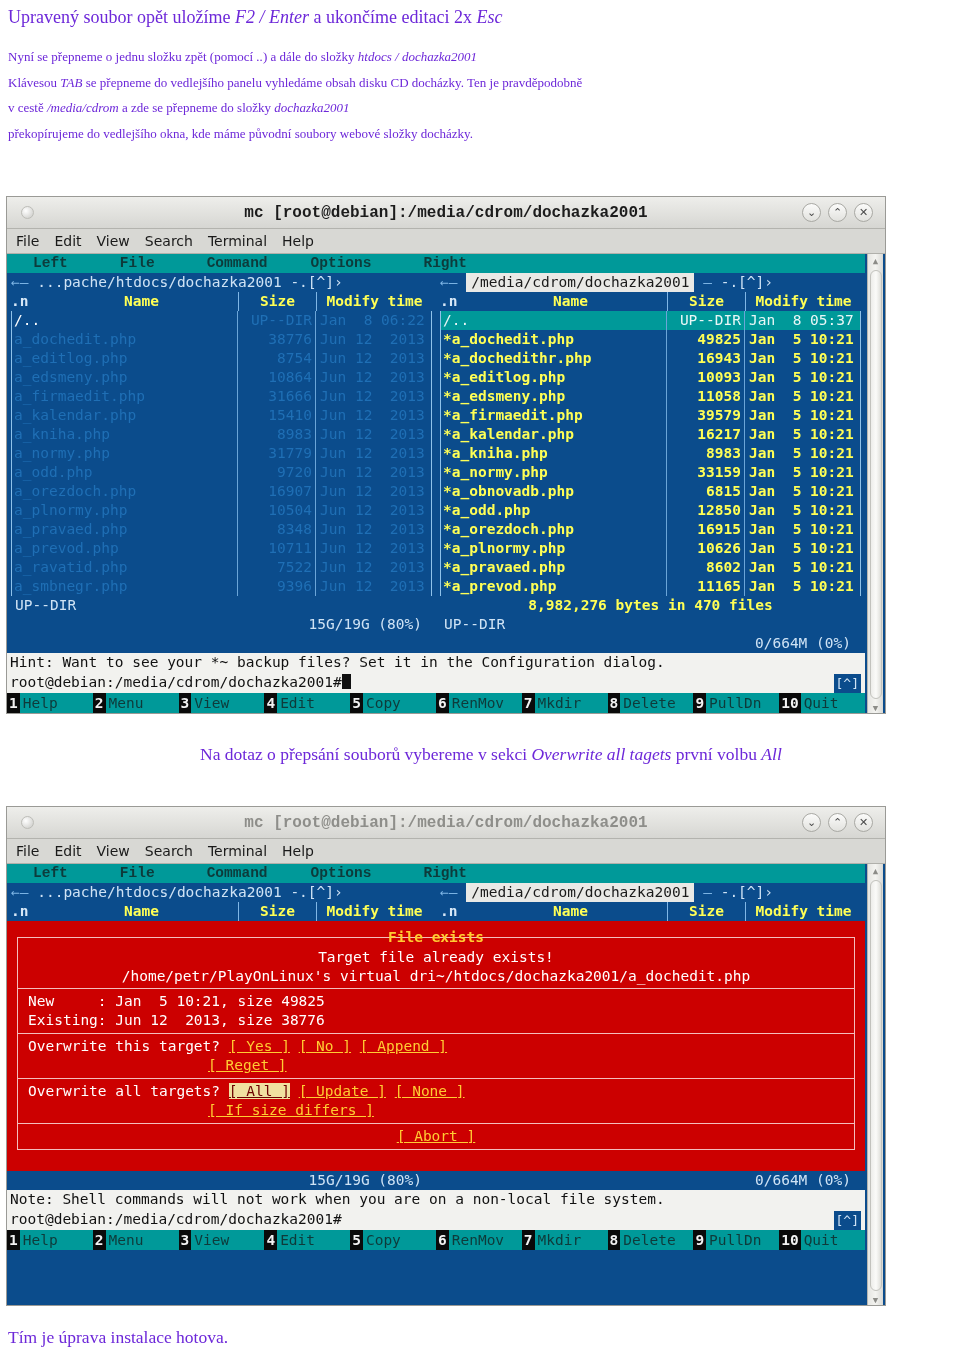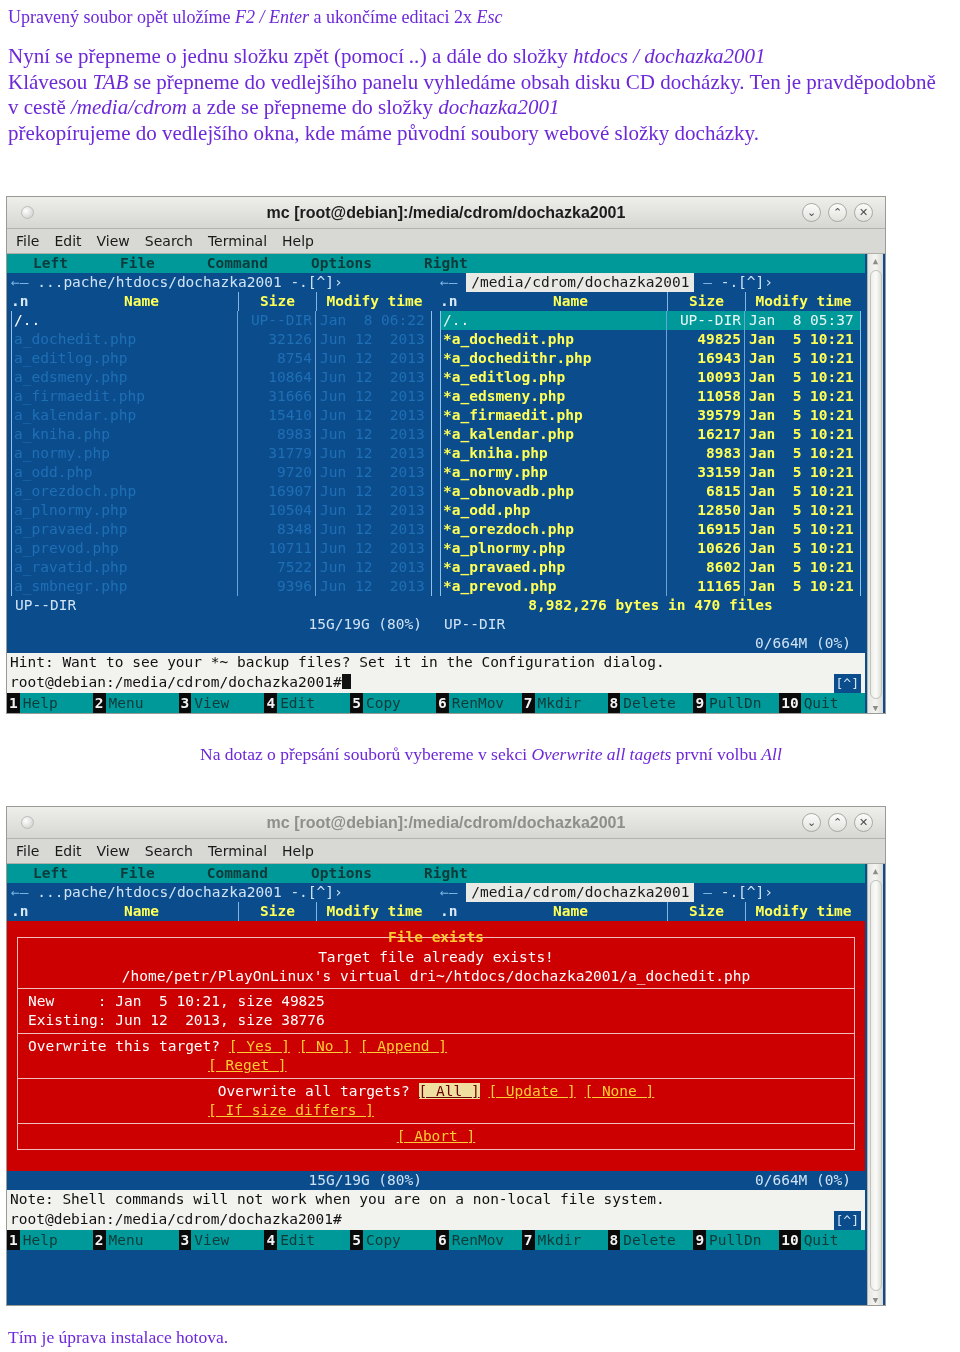--- a/index.html
+++ b/index.html
@@ -15,21 +15,21 @@
 
   
   .prose { font-family: "Liberation Serif", serif; color:#6d28d9; }
   .p-line { font-size: 17.5px; line-height: 25px; white-space: pre-wrap; }
   .it { font-style: italic; }
 
   #intro { position:absolute; left:8px; top:4px; width:944px; }
   #intro .p-line { font-size:18px; line-height:26px; }
 
   #para2 { position:absolute; left:8px; top:44px; width:944px; }
-  #para2 .p-line { font-size:21px; line-height:25.5px; }
+  #para2 .p-line { font-size:13px; line-height:25.5px; }
 
   #mid-note { position:absolute; left:200px; top:742px; width:740px; }
   #mid-note .p-line { font-size:17.5px; line-height:25px; }
 
   #end-note { position:absolute; left:8px; top:1325px; width:600px; }
   #end-note .p-line { font-size:17.5px; line-height:25px; }
 
   
   .termwin {
     position:absolute;
@@ -46,21 +46,21 @@
     position:relative;
   }
   .win-appdot {
     width:13px;height:13px;border-radius:50%;
     background: radial-gradient(circle at 35% 35%, #ffffff, #c8c8c4);
     border:1px solid #bdbdb8;
     margin-left:14px;
   }
   .win-title {
     position:absolute; left:0; right:0; text-align:center;
-    font-family:Liberation Sans, sans-serif;
+    font-family:Liberation Mono, monospace;
     font-size:16px; font-weight:700; color:#1c1c1c;
     letter-spacing:0px;
   }
   .win-btns { margin-left:auto; display:flex; gap:7px; padding-right:12px; z-index:2; }
   .wbtn {
     width:19px;height:19px;border-radius:50%;
     background: linear-gradient(#fbfbfa,#e2e2de);
     border:1px solid #a9a9a4;
     display:flex;align-items:center;justify-content:center;
     font-family:"DejaVu Sans", sans-serif;
@@ -83,20 +83,21 @@
     font-family:"DejaVu Sans Mono","Liberation Mono",monospace;
     font-size:14.5px;
     line-height:19px;
     background:#0b4c8c;
     letter-spacing:0px;
   }
   .mc-menu {
     background:#009999; color:#0d3b3b;
     height:19px; display:flex; align-items:center;
     font-weight:700;
+    font-family:Liberation Mono, monospace;
   }
   .mc-menu span { display:inline-block; }
   .mc-menu .m1{margin-left:26px;} .mc-menu .m2{margin-left:52px;}
   .mc-menu .m3{margin-left:52px;} .mc-menu .m4{margin-left:43px;}
   .mc-menu .m5{margin-left:52px;}
 
   .panels { display:flex; background:#0b4c8c; }
   .panel { position:relative; padding:0 4px; }
   .panel-l { width:50%; }
   .panel-r { width:50%; }
@@ -248,21 +249,21 @@
               <span class="dash">←—&nbsp;</span><span>...pache/htdocs/dochazka2001</span><span class="dash">&nbsp;</span><span>-.[^]›</span>
             </div>
             <div class="colhdr">
               <span class="c-mark">.n</span>
               <span class="c-name">Name</span>
               <span class="c-size">Size</span>
               <span class="c-time">Modify time</span>
             </div>
             <div class="filelist dim">
                 <div class="frow brightrow"><span class="f-name">/..</span><span class="f-size">UP--DIR</span><span class="f-time">Jan  8 06:22</span></div>
-                <div class="frow"><span class="f-name">a_dochedit.php</span><span class="f-size">32126</span><span class="f-time">Jun 12  2013</span></div>
+                <div class="frow"><span class="f-name">a_dochedit.php</span><span class="f-size">38776</span><span class="f-time">Jun 12  2013</span></div>
                 <div class="frow"><span class="f-name">a_editlog.php</span><span class="f-size">8754</span><span class="f-time">Jun 12  2013</span></div>
                 <div class="frow"><span class="f-name">a_edsmeny.php</span><span class="f-size">10864</span><span class="f-time">Jun 12  2013</span></div>
                 <div class="frow"><span class="f-name">a_firmaedit.php</span><span class="f-size">31666</span><span class="f-time">Jun 12  2013</span></div>
                 <div class="frow"><span class="f-name">a_kalendar.php</span><span class="f-size">15410</span><span class="f-time">Jun 12  2013</span></div>
                 <div class="frow"><span class="f-name">a_kniha.php</span><span class="f-size">8983</span><span class="f-time">Jun 12  2013</span></div>
                 <div class="frow"><span class="f-name">a_normy.php</span><span class="f-size">31779</span><span class="f-time">Jun 12  2013</span></div>
                 <div class="frow"><span class="f-name">a_odd.php</span><span class="f-size">9720</span><span class="f-time">Jun 12  2013</span></div>
                 <div class="frow"><span class="f-name">a_orezdoch.php</span><span class="f-size">16907</span><span class="f-time">Jun 12  2013</span></div>
                 <div class="frow"><span class="f-name">a_plnormy.php</span><span class="f-size">10504</span><span class="f-time">Jun 12  2013</span></div>
                 <div class="frow"><span class="f-name">a_pravaed.php</span><span class="f-size">8348</span><span class="f-time">Jun 12  2013</span></div>
@@ -435,21 +436,21 @@
             <div class="dlg-left dlg-pad" style="padding-bottom:0;">New     : Jan  5 10:21, size 49825</div>
             <div class="dlg-left dlg-pad" style="padding-top:0;">Existing: Jun 12  2013, size 38776</div>
           </div>
 
           <div class="dlg-box" style="margin-top:-1px;">
             <div class="dlg-left dlg-pad" style="padding-bottom:0;"><span>Overwrite this target?</span><span> </span><span class="btn">[ Yes ]</span><span> </span><span class="btn">[ No ]</span><span> </span><span class="btn">[ Append ]</span></div>
             <div class="dlg-left dlg-pad" style="padding-top:0; padding-left:190px;"><span class="btn">[ Reget ]</span></div>
           </div>
 
           <div class="dlg-box" style="margin-top:-1px;">
-            <div class="dlg-left dlg-pad" style="padding-bottom:0;text-align:center;"><span>Overwrite all targets?</span><span> </span><span class="btn btn-sel">[ All ]</span><span> </span><span class="btn">[ Update ]</span><span> </span><span class="btn">[ None ]</span></div>
+            <div class="dlg-left dlg-pad" style="padding-bottom:0;"><span>Overwrite all targets?</span><span> </span><span class="btn btn-sel">[ All ]</span><span> </span><span class="btn">[ Update ]</span><span> </span><span class="btn">[ None ]</span></div>
             <div class="dlg-left dlg-pad" style="padding-top:0; padding-left:190px;"><span class="btn">[ If size differs ]</span></div>
           </div>
 
           <div class="dlg-box" style="margin-top:-1px;">
             <div class="dlg-line dlg-pad"><span class="btn">[ Abort ]</span></div>
           </div>
 
         </div>
 
         <div class="panels">

